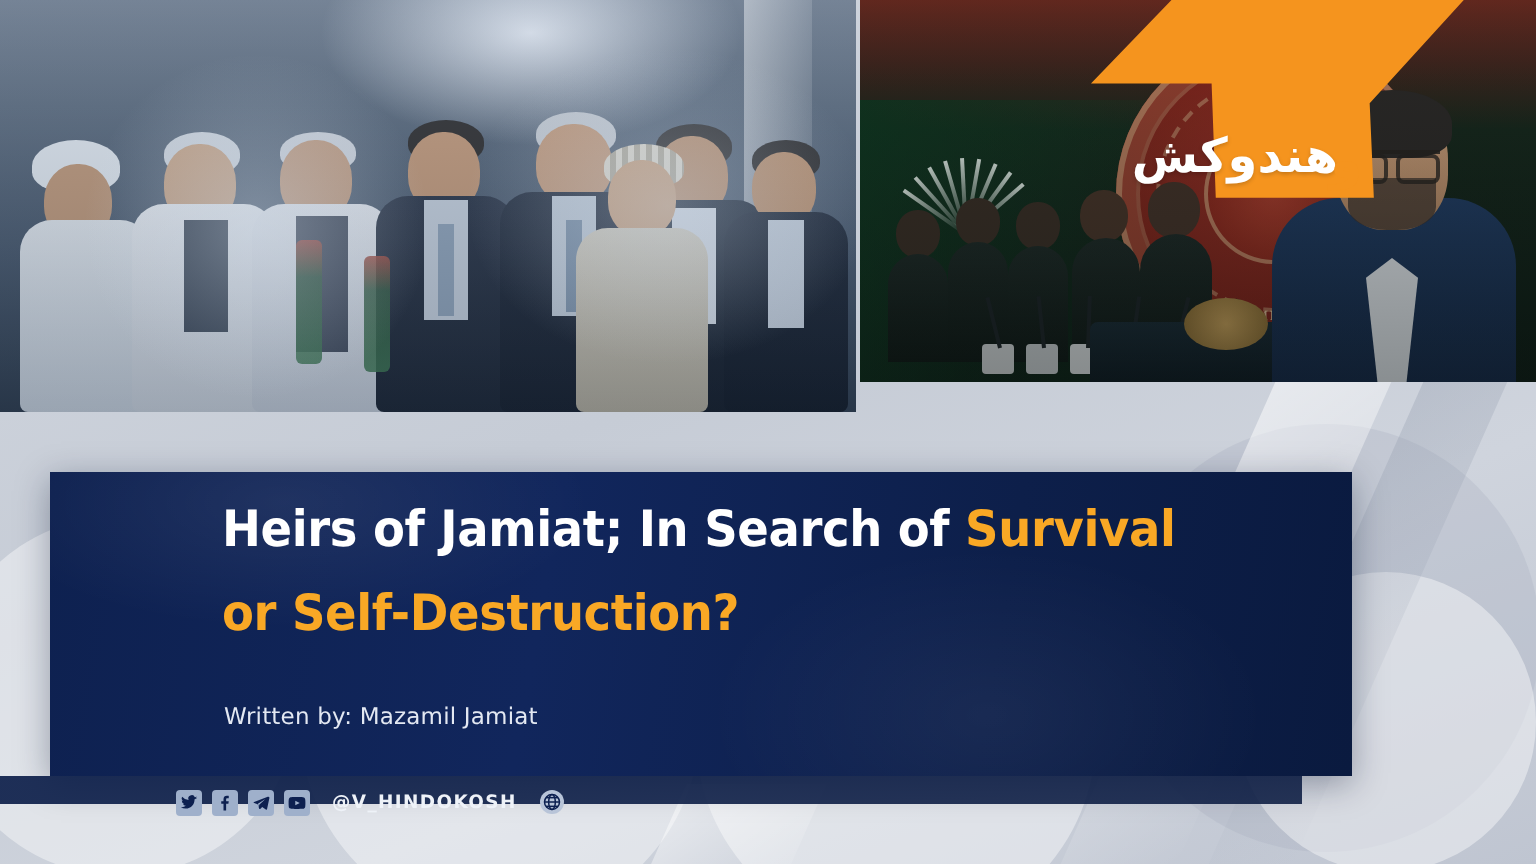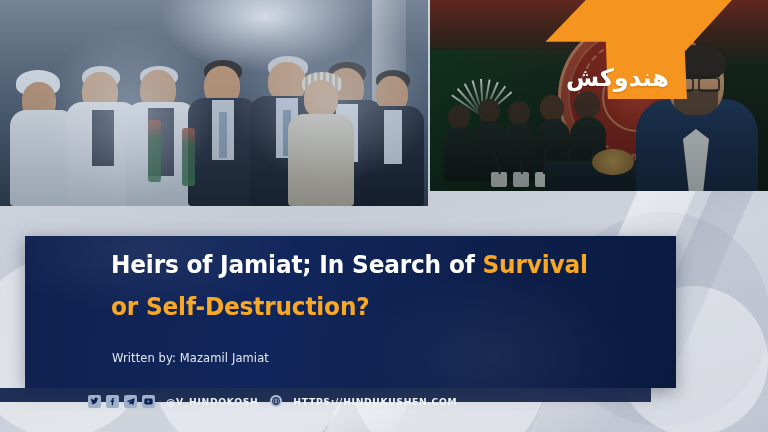--- a/index.html
+++ b/index.html
@@ -468,16 +468,15 @@
     <span class="globe">
       <svg viewBox="0 0 24 24" fill="none" stroke="currentColor" stroke-width="1.8">
         <circle cx="12" cy="12" r="9"></circle>
         <ellipse cx="12" cy="12" rx="4" ry="9"></ellipse>
         <line x1="3" y1="12" x2="21" y2="12"></line>
         <line x1="4.6" y1="6.8" x2="19.4" y2="6.8"></line>
         <line x1="4.6" y1="17.2" x2="19.4" y2="17.2"></line>
       </svg>
     </span>
 
-    <span class="url">HTTPS://HINDUKUSHEN.COM</span>
   </div>
 
 </div>
 
 </body></html>

